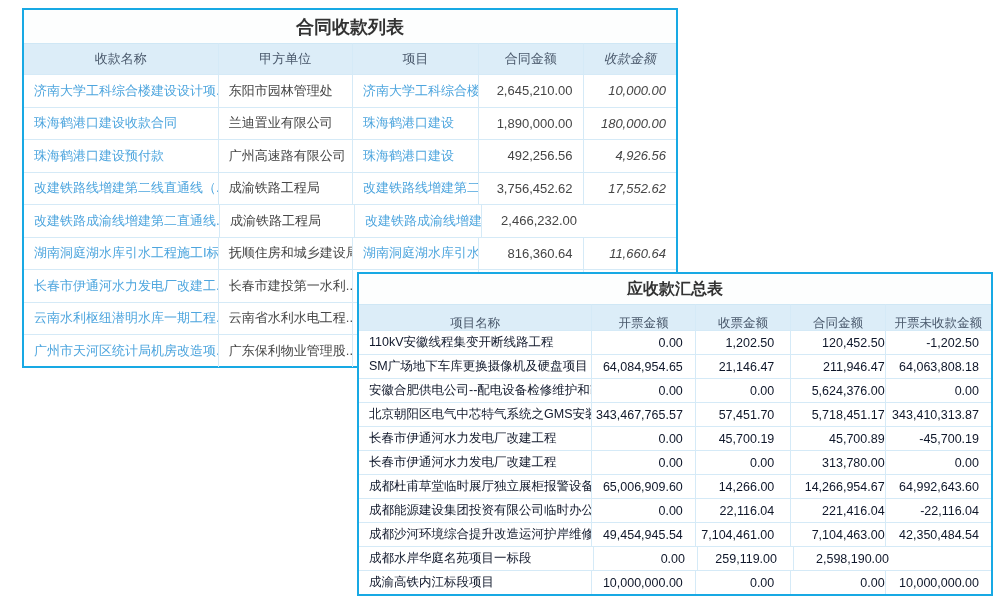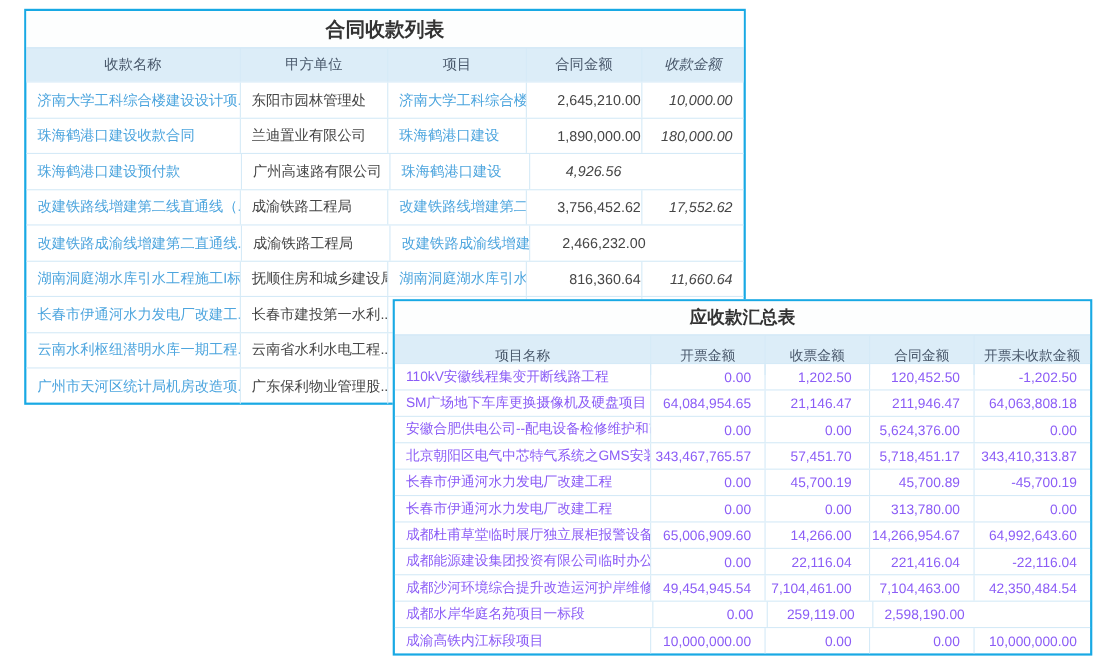--- a/index.html
+++ b/index.html
@@ -20,33 +20,33 @@
   .link { color:#4da5de; cursor:pointer; }
 
   
   #t1 { left:22px; top:8px; width:656px; height:360px; }
   #t1 .title { height:33px; font-size:18px; }
   #t1 .thead { height:31px; font-size:13px; }
   #t1 .row { height:32.5px; font-size:13px; color:#454545; }
   #t1 .c0 { width:196px; padding-left:10px; }
   #t1 .c1 { width:135px; padding-left:10px; }
   #t1 .c2 { width:127px; padding-left:10px; }
-  #t1 .c3 { width:105px; }
+  #t1 .c3 { width:105px; padding-right:10px; }
   #t1 .c4 { width:93px;  padding-right:10px;font-style:italic; }
   #t1 .thead .cell { padding:12px; }
 
   
   #t2 { left:357px; top:272px; width:636px; height:324px; z-index:5; }
   #t2 .title { height:30px; font-size:16px; }
   #t2 .thead { height:26px; font-size:12.5px; }
-  #t2 .row { height:24px; font-size:12.5px; color:#8b5cf6; }
+  #t2 .row { height:24px; font-size:12.5px; color:#0f172a; }
   #t2 .c0 { width:235px; padding-left:10px; }
   #t2 .c1 { width:104px; padding-right:12px; }
   #t2 .c2 { width:96px;  padding-right:16px; }
-  #t2 .c3 { width:95px;  padding-right:12px; }
+  #t2 .c3 { width:95px;  }
   #t2 .c4 { width:106px; padding-right:12px; }
   #t2 .thead .cell { padding:18px; }
 </style>
 </head>
 <body>
 
 <div class="stage">
 
   <div class="tbl" id="t1">
     <div class="title">合同收款列表</div>
@@ -72,20 +72,21 @@
           <div class="cell c1">兰迪置业有限公司</div>
           <div class="cell c2 link">珠海鹤港口建设</div>
           <div class="cell c3 num">1,890,000.00</div>
           <div class="cell c4 num">180,000.00</div>
         </div>
 
         <div class="row">
           <div class="cell c0 link">珠海鹤港口建设预付款</div>
           <div class="cell c1">广州高速路有限公司</div>
           <div class="cell c2 link">珠海鹤港口建设</div>
+          <div class="cell c3 num">492,256.56</div>
           <div class="cell c4 num">4,926.56</div>
         </div>
 
         <div class="row">
           <div class="cell c0 link">改建铁路线增建第二线直通线（...</div>
           <div class="cell c1">成渝铁路工程局</div>
           <div class="cell c2 link">改建铁路线增建第二...</div>
           <div class="cell c3 num">3,756,452.62</div>
           <div class="cell c4 num">17,552.62</div>
         </div>

